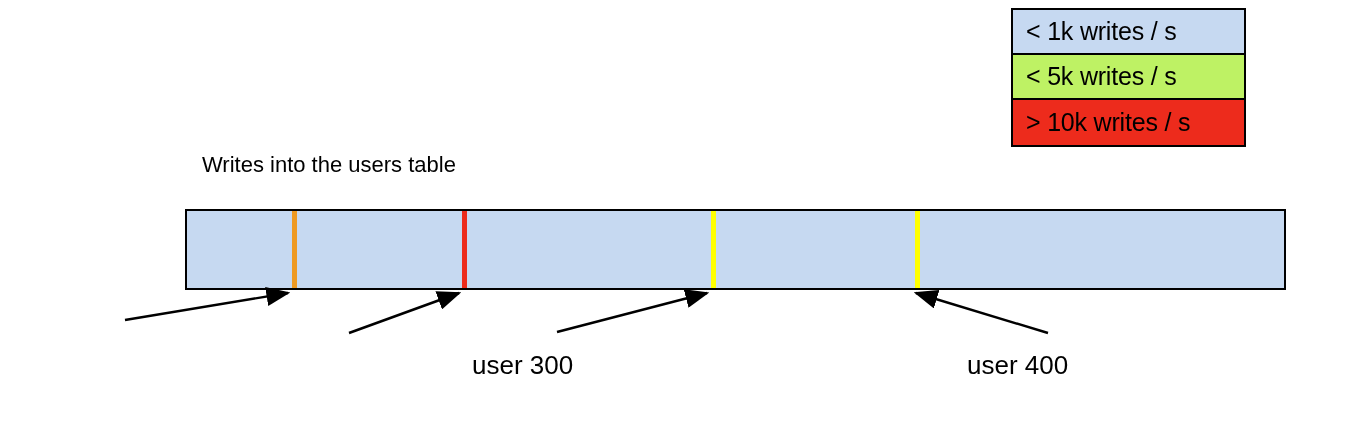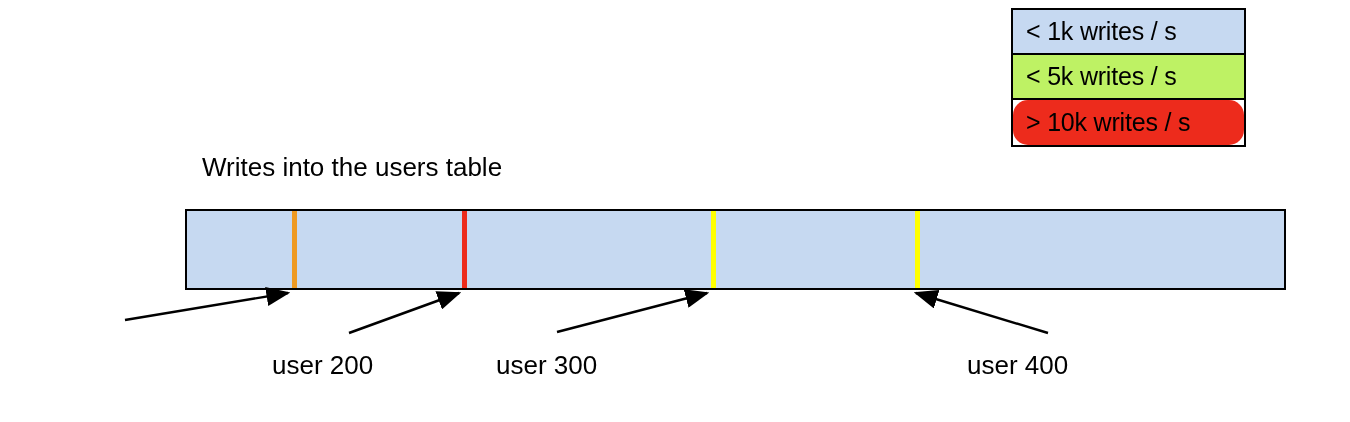--- a/index.html
+++ b/index.html
@@ -40,21 +40,21 @@
     line-height: 1;
     white-space: nowrap;
     letter-spacing: -0.2px;
   }
 
   
   #chart-title {
     position: absolute;
     left: 202px;
     top: 152px;
-    font-size: 26px;
+    font-size: 22px;
     color: #000000;
     white-space: nowrap;
   }
 
   
   #table-bar {
     position: absolute;
     left: 185px;
     top: 209px;
     width: 1101px;
@@ -93,21 +93,21 @@
 
 <div id="canvas">
 
   <div id="legend">
     <div class="legend-row" style="background:#c6d9f1;">
       <span class="legend-label">&lt; 1k writes / s</span>
     </div>
     <div class="legend-row" style="background:#bef264;">
       <span class="legend-label">&lt; 5k writes / s</span>
     </div>
-    <div class="legend-row" style="background:#ed2b1c;border-radius:15px;">
+    <div class="legend-row" style="background:#ed2b1c;">
       <span class="legend-label">&gt; 10k writes / s</span>
     </div>
   </div>
 
   <div id="chart-title">Writes into the users table</div>
 
   <div id="table-bar">
     <div class="marker" style="left:105px; background:#ee9a22;"></div>
     <div class="marker" style="left:275px; background:#ed2b1c;"></div>
     <div class="marker" style="left:524px; background:#ffff00;"></div>
@@ -119,17 +119,16 @@
       <marker id="ah" markerWidth="10" markerHeight="8" refX="9" refY="4" orient="auto">
         <polygon points="0,0 10,4 0,8" fill="#000000"></polygon>
       </marker>
     </defs>
     <line x1="125" y1="320" x2="288" y2="293" stroke="#000000" stroke-width="2.4" marker-end="url(#ah)"></line>
     <line x1="349" y1="333" x2="459" y2="293" stroke="#000000" stroke-width="2.4" marker-end="url(#ah)"></line>
     <line x1="557" y1="332" x2="707" y2="293" stroke="#000000" stroke-width="2.4" marker-end="url(#ah)"></line>
     <line x1="1048" y1="333" x2="916" y2="293" stroke="#000000" stroke-width="2.4" marker-end="url(#ah)"></line>
   </svg>
 
-  <div class="point-label" style="left:272px; top:350px;">user 200</div>
-  <div class="point-label" style="left:496px; top:350px;">user 300</div>
+  <div class="point-label" style="left:472px; top:350px;">user 300</div>
   <div class="point-label" style="left:967px; top:350px;">user 400</div>
 
 </div>
 
 </body></html>

